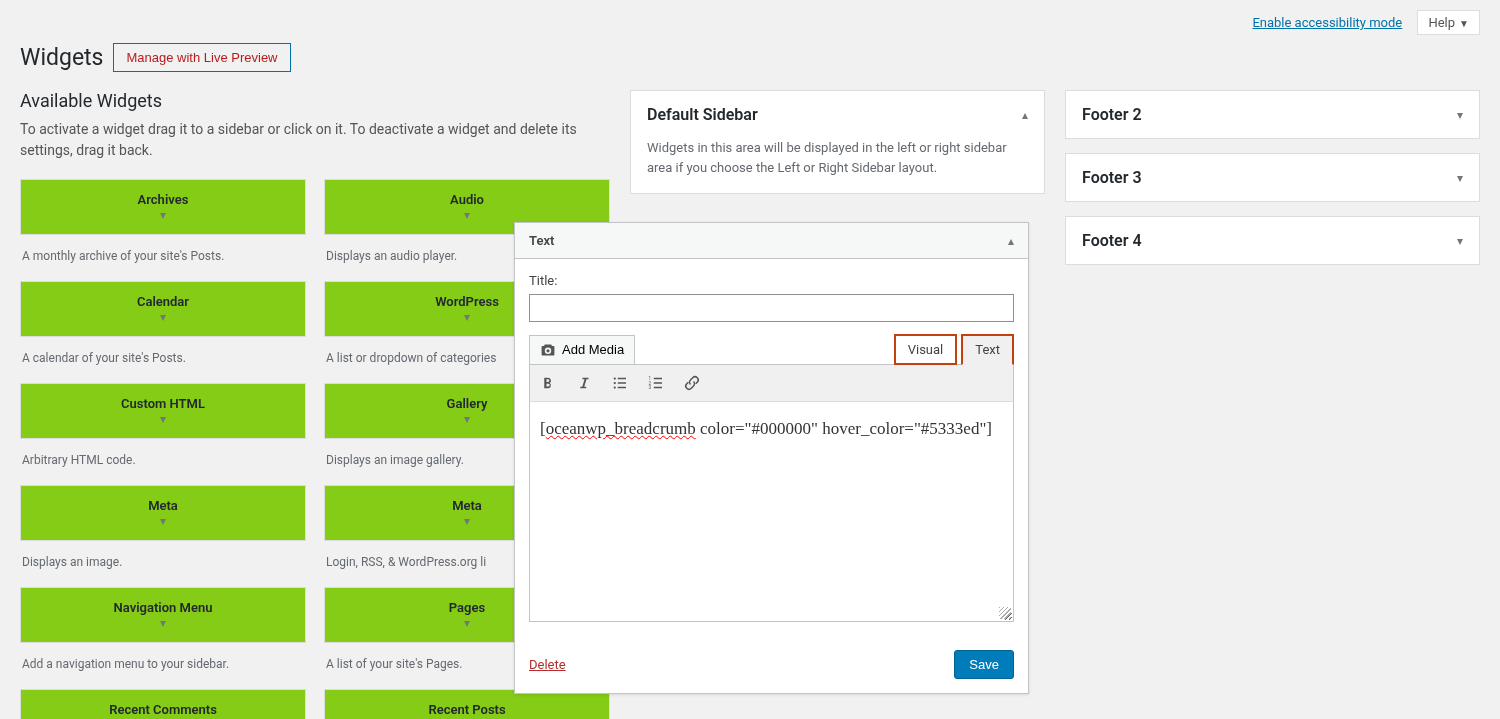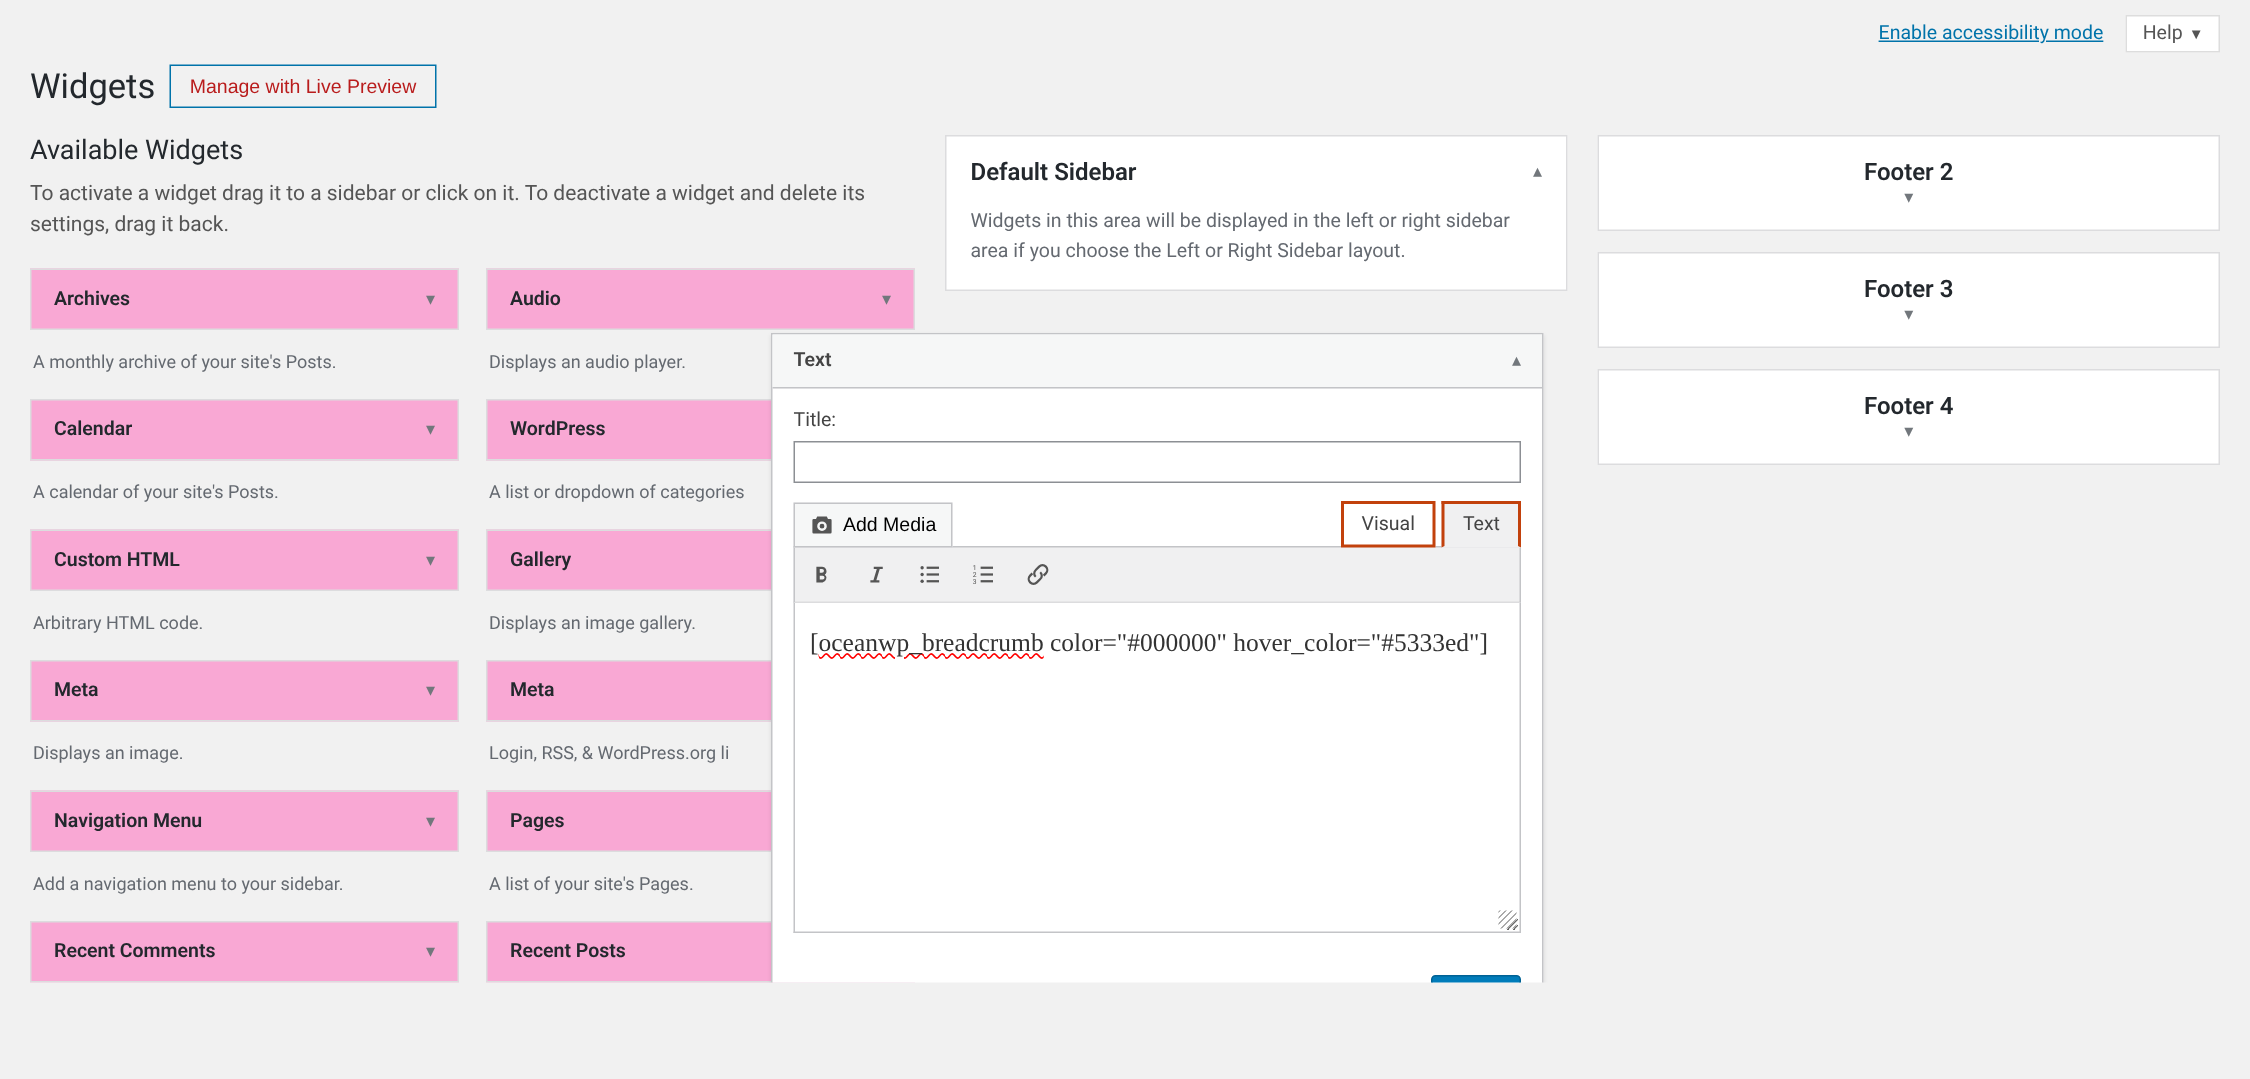--- a/index.html
+++ b/index.html
@@ -68,27 +68,28 @@
   line-height: 1.5;
   margin-bottom: 18px;
 }
 .widget-grid {
   display: grid;
   grid-template-columns: 1fr 1fr;
   gap: 0 18px;
 }
 .widget-item { margin-bottom: 0; }
 .widget-head {
-  background: #f9a8d4;
+  background: #84cc16;
   border: 1px solid #dcdcde;
-  padding: 12px 15px;
-  display: flex;
-  justify-content: space-between;
-  align-items: center;
-  cursor: pointer;
+  padding: 12px 2px;
+  display: flex;
+  justify-content: space-between;
+  align-items: center;
+  cursor: pointer;
+  flex-direction: column;
 }
 .widget-head .label {
   font-size: 13px;
   font-weight: 600;
   color: #23282d;
 }
 .widget-desc {
   font-size: 12px;
   color: #646970;
   padding: 12px 2px 16px 2px;
@@ -118,21 +119,20 @@
 }
 .footer-box {
   background: #fff;
   border: 1px solid #dcdcde;
   padding: 14px 16px;
   display: flex;
   justify-content: space-between;
   align-items: center;
   margin-bottom: 14px;
   cursor: pointer;
-  flex-direction: column;
 }
 .footer-box .label {
   font-size: 16px;
   font-weight: 600;
   color: #23282d;
 }
 .tri-up::before { content: "▴"; color: #72777c; font-size: 12px; }
 .tri-down::before { content: "▾"; color: #72777c; font-size: 12px; }
 
 

